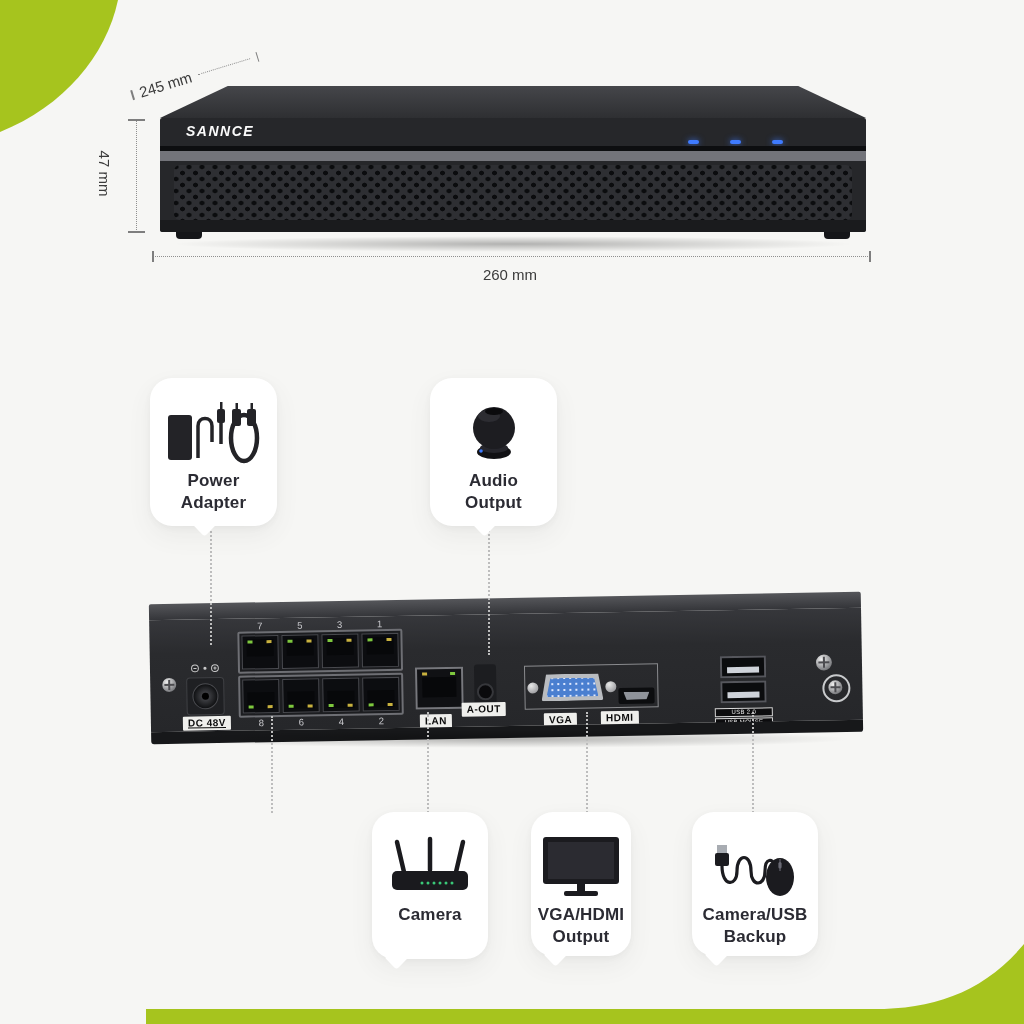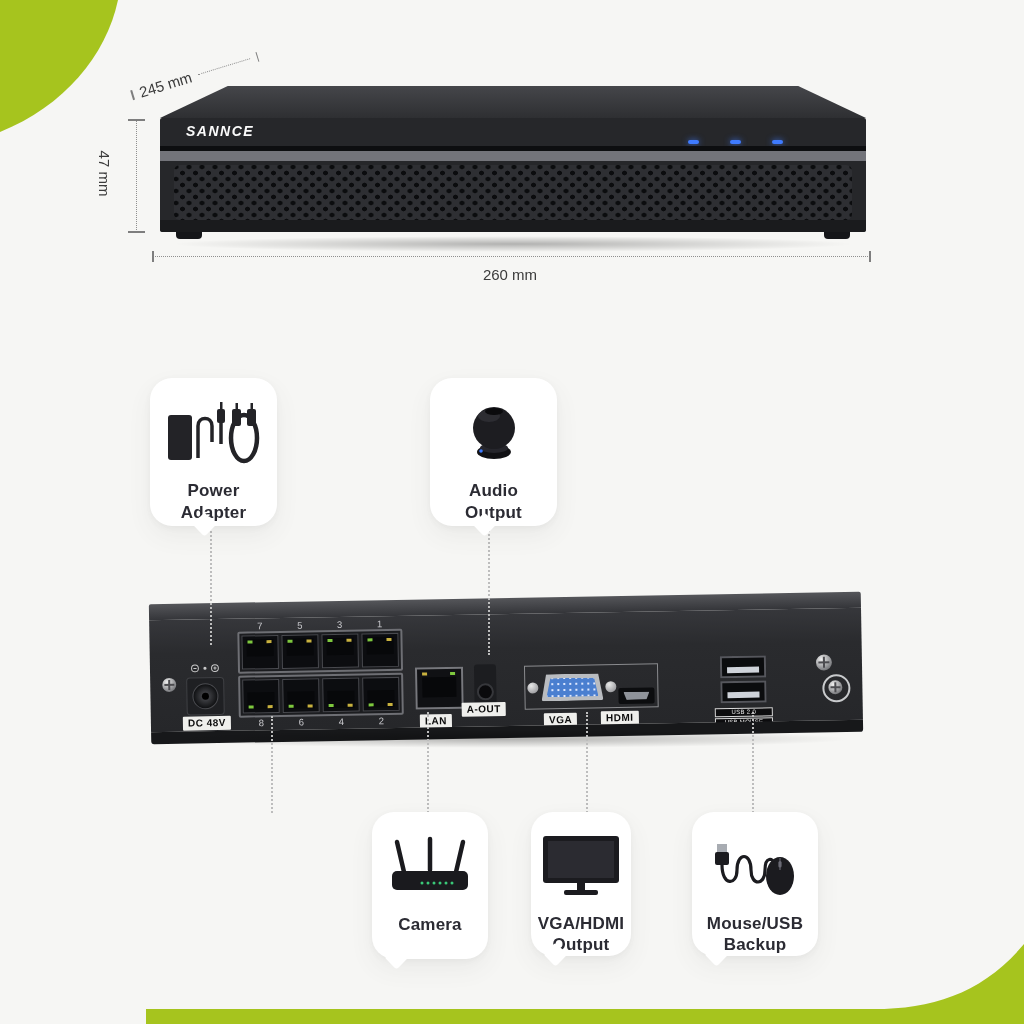--- a/index.html
+++ b/index.html
@@ -103,21 +103,21 @@
   .hdmi-port{position:absolute;left:93px;top:23px;width:36px;height:16px;background:#0c0d0f;border-radius:2px;}
   .hdmi-port::before{content:"";position:absolute;left:5px;top:4px;width:26px;height:8px;background:#8f939a;
                      clip-path:polygon(0 0,100% 0,88% 100%,12% 100%);}
 
   .usb-block{position:absolute;left:570px;top:46px;width:46px;}
   .usb-port{width:46px;height:22px;background:#0b0c0e;border:2px solid #55565c;box-sizing:border-box;position:relative;margin-bottom:3px;}
   .usb-port::before{content:"";position:absolute;left:5px;top:9px;width:32px;height:6px;background:#cfd3da;}
 
   .plabel{position:absolute;background:#efefec;color:#0d0d0d;font-weight:700;font-size:10px;
           line-height:14px;padding:0 5px;border-radius:1px;letter-spacing:.5px;white-space:nowrap;}
-  .lab-dc{left:32px;top:97px;} .lab-lan{left:269px;top:99px;} .lab-aout{left:311px;top:88px;}
+  .lab-dc{left:32px;top:97px;text-decoration:underline;} .lab-lan{left:269px;top:99px;} .lab-aout{left:311px;top:88px;}
   .lab-vga{left:393px;top:100px;} .lab-hdmi{left:450px;top:99px;font-weight:700;}
   .usb-label{position:absolute;left:564px;top:98px;width:58px;text-align:center;}
   .usb-label span{display:block;background:#0c0c0e;color:#e8e8e8;border:1px solid #d9d9d9;
                   font-size:6px;line-height:7px;margin-bottom:1px;letter-spacing:.3px;}
 
   
   .dot-v{position:absolute;width:0;border-left:2px dotted #bdbdbd;}
   .c-power{left:210px;top:527px;height:118px;}
   .c-audio{left:488px;top:527px;height:128px;}
   .c-camera{left:271px;top:716px;height:97px;}
@@ -126,21 +126,21 @@
   .c-mouse{left:752px;top:712px;height:101px;}
 
   
   .card{position:absolute;background:#fff;border-radius:22px;display:flex;flex-direction:column;
         align-items:center;padding-top:18px;box-sizing:border-box;
         box-shadow:0 10px 24px rgba(80,80,80,.07),0 2px 6px rgba(80,80,80,.05);}
   .card::after{content:"";position:absolute;bottom:-7px;width:17px;height:17px;background:#fff;
                transform:rotate(45deg);border-radius:3px;}
   .card.tail-c::after{left:46px;} .card.tail-l::after{left:16px;}
   .card-icon{height:74px;display:flex;align-items:center;justify-content:center;}
-  .card-label{margin-top:10px;font-size:17px;font-weight:700;color:#2b2b33;text-align:center;
+  .card-label{font-size:17px;font-weight:700;color:#2b2b33;text-align:center;
               line-height:1.28;white-space:pre-line;letter-spacing:.2px;}
   .card-power{left:150px;top:378px;width:127px;height:148px;}
   .card-audio{left:430px;top:378px;width:127px;height:148px;}
   .card-camera{left:212px;top:812px;width:122px;height:147px;}
   .card-router{left:372px;top:812px;width:116px;height:147px;}
   .card-vga{left:531px;top:812px;width:100px;height:144px;}
   .card-mouse{left:692px;top:812px;width:126px;height:144px;}
 </style>
 </head>
 <body>
@@ -346,17 +346,17 @@
     <div class="card-icon">
       <svg width="88" height="64" viewBox="0 0 88 64">
         <rect x="6" y="10" width="10" height="8" fill="#a8acb2"></rect>
         <rect x="4" y="18" width="14" height="13" rx="2" fill="#1b1b1f"></rect>
         <path d="M11 31 C11 52 26 52 26 36 C26 18 40 18 40 36 C40 52 54 52 54 36 C54 22 62 24 64 30" fill="none" stroke="#1b1b1f" stroke-width="3.2"></path>
         <ellipse cx="69" cy="42" rx="14" ry="19" fill="#1b1b1f"></ellipse>
         <line x1="69" y1="24" x2="69" y2="36" stroke="#45454d" stroke-width="2"></line>
         <rect x="67.4" y="27" width="3.2" height="6.5" rx="1.6" fill="#6a6a74"></rect>
       </svg>
     </div>
-    <div class="card-label">Mouse/USB
+    <div class="card-label">Camera/USB
 Backup</div>
   </div>
 
 </div>
 
 </body></html>

